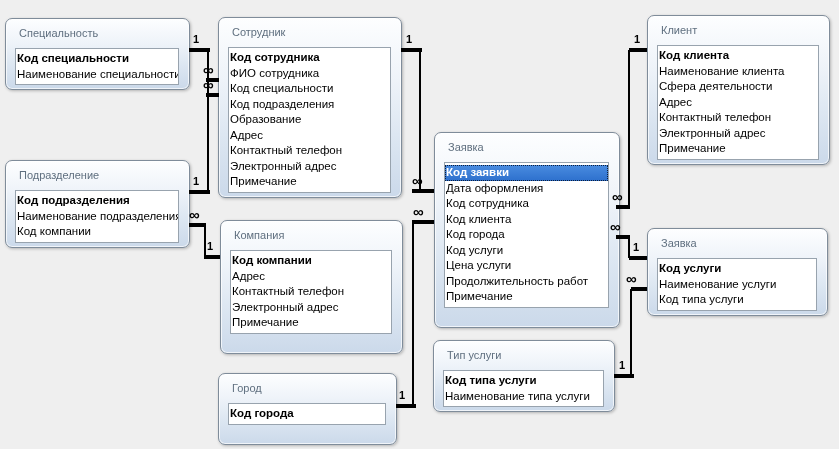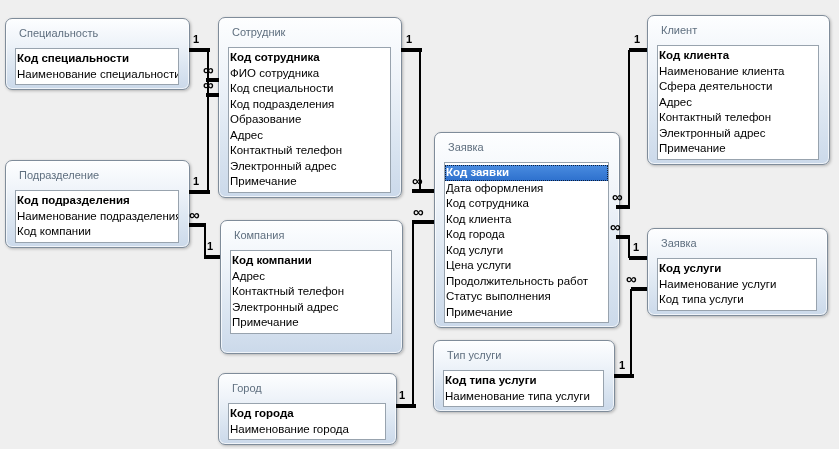--- a/index.html
+++ b/index.html
@@ -105,35 +105,33 @@
         <div class="frow">Адрес</div>
         <div class="frow">Контактный телефон</div>
         <div class="frow">Электронный адрес</div>
         <div class="frow">Примечание</div>
       </div>
     </div>
     <div class="tcard" style="left: 218px; top: 373px; width: 179px; height: 72px;">
       <div class="ttitle">Город</div>
       <div class="tfields">
         <div class="frow pk">Код города</div>
-        <div class="frow">Наименование города</div>
       </div>
     </div>
     <div class="tcard" style="left: 434px; top: 132px; width: 186px; height: 196px;">
       <div class="ttitle">Заявка</div>
       <div class="tfields">
         <div class="frow pk selected">Код заявки</div>
         <div class="frow">Дата оформления</div>
         <div class="frow">Код сотрудника</div>
         <div class="frow">Код клиента</div>
         <div class="frow">Код города</div>
         <div class="frow">Код услуги</div>
         <div class="frow">Цена услуги</div>
         <div class="frow">Продолжительность работ</div>
-        <div class="frow">Статус выполнения</div>
         <div class="frow">Примечание</div>
       </div>
     </div>
     <div class="tcard" style="left: 433px; top: 340px; width: 182px; height: 72px;">
       <div class="ttitle">Тип услуги</div>
       <div class="tfields">
         <div class="frow pk">Код типа услуги</div>
         <div class="frow">Наименование типа услуги</div>
       </div>
     </div>

